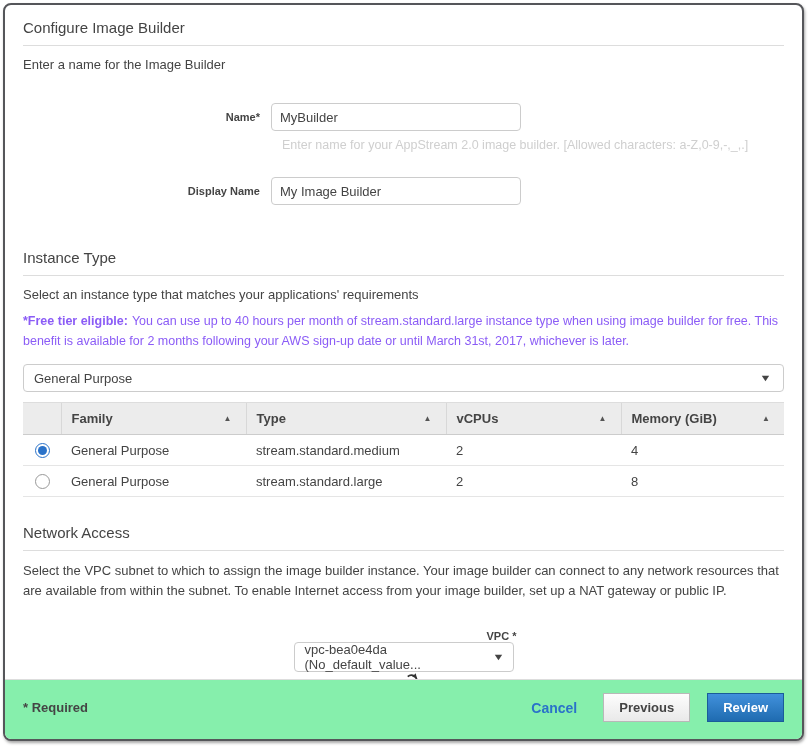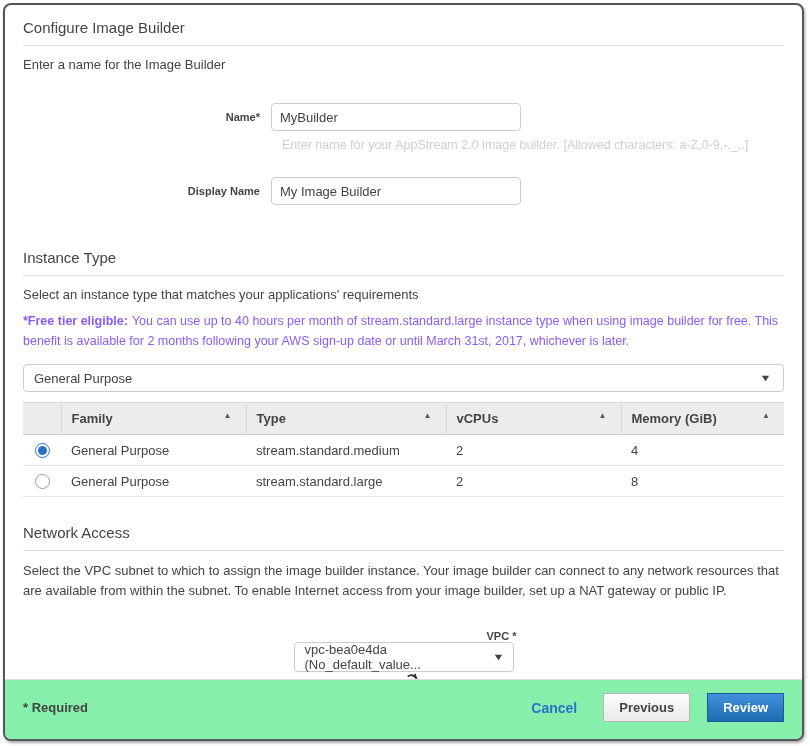--- a/index.html
+++ b/index.html
@@ -64,21 +64,21 @@
   .caret { font-size:9px; color:#444; transform:scaleX(1.4); }
 
   
   .itable { width:100%; border-collapse:collapse; font-size:13px; color:#444; margin-top:10px; }
   .itable th {
     background:#ececec; font-weight:bold; text-align:left;
     padding:8px 14px 8px 10px; height:32px;
     border-top:1px solid #ddd; border-bottom:1px solid #ccc;
   }
   .itable th + th { border-left:1px solid #d8d8d8; }
-  .itable .th-inner { display:flex; align-items:flex-start; justify-content:space-between; }
+  .itable .th-inner { display:flex; align-items:center; justify-content:space-between; }
   .sort-arrow { font-size:8px; color:#555; }
   .itable td { padding:7px 10px; height:30px; border-bottom:1px solid #e5e5e5; }
   .radio-cell { width:38px; text-align:center; }
   .col-family { width:185px; } .col-type { width:200px; } .col-vcpus { width:175px; }
   .radio {
     width:15px; height:15px; border:1px solid #999; border-radius:50%;
     display:inline-block; background:#fff; position:relative; vertical-align:middle;
   }
   .radio.selected { border-color:#2a72c9; }
   .radio.selected::after {

